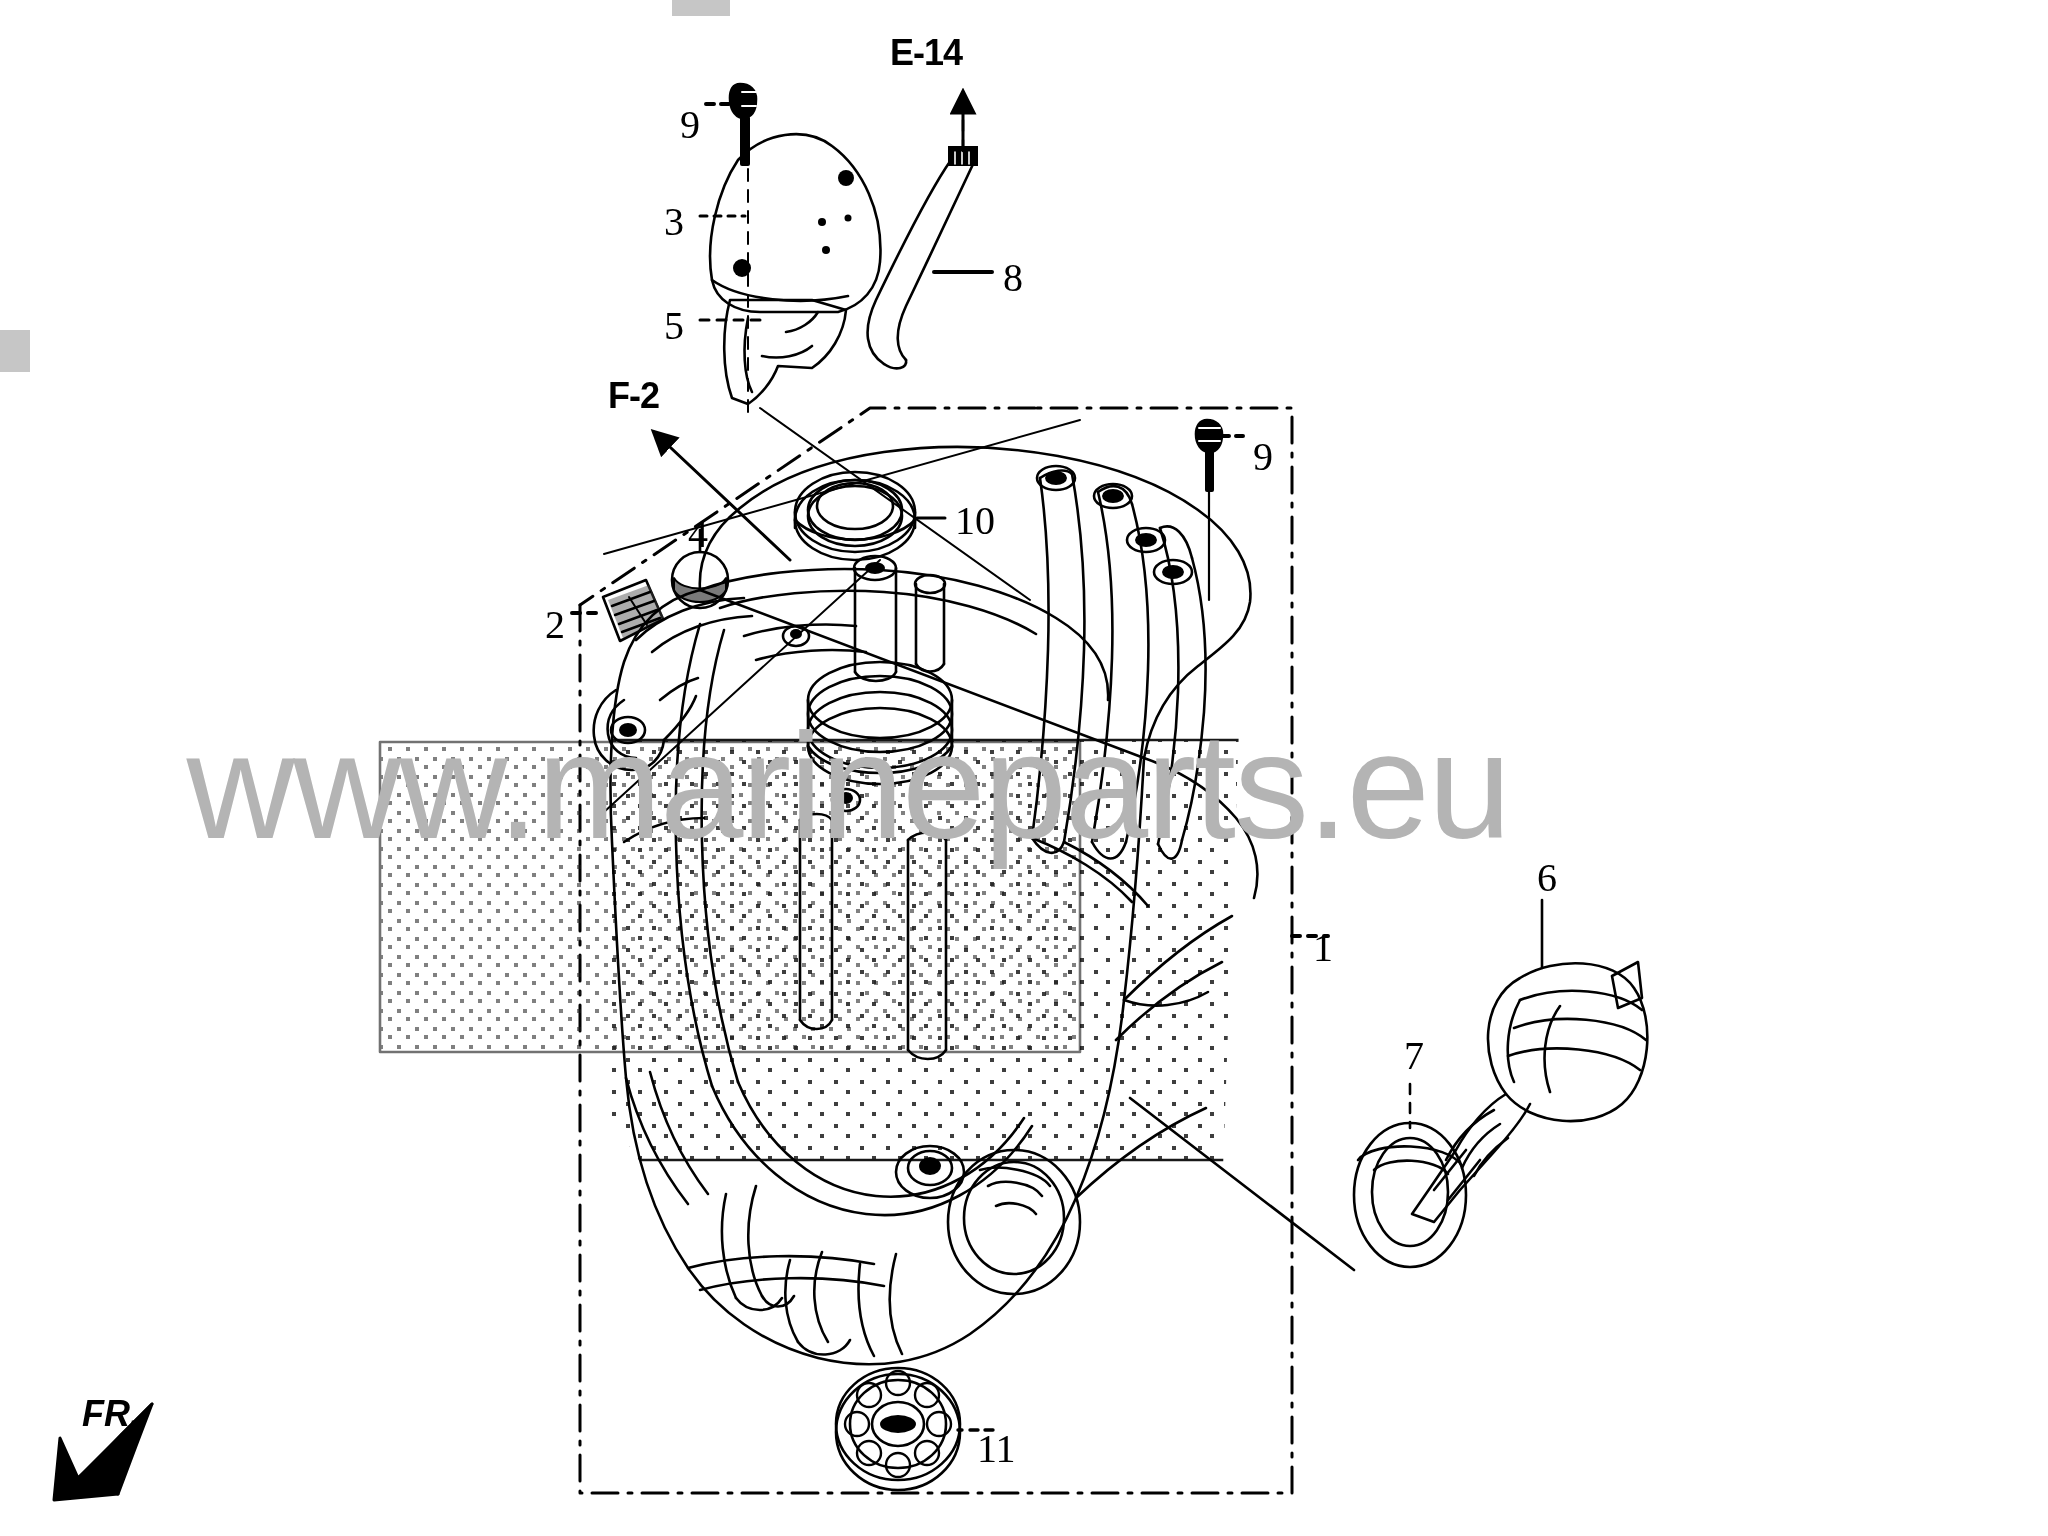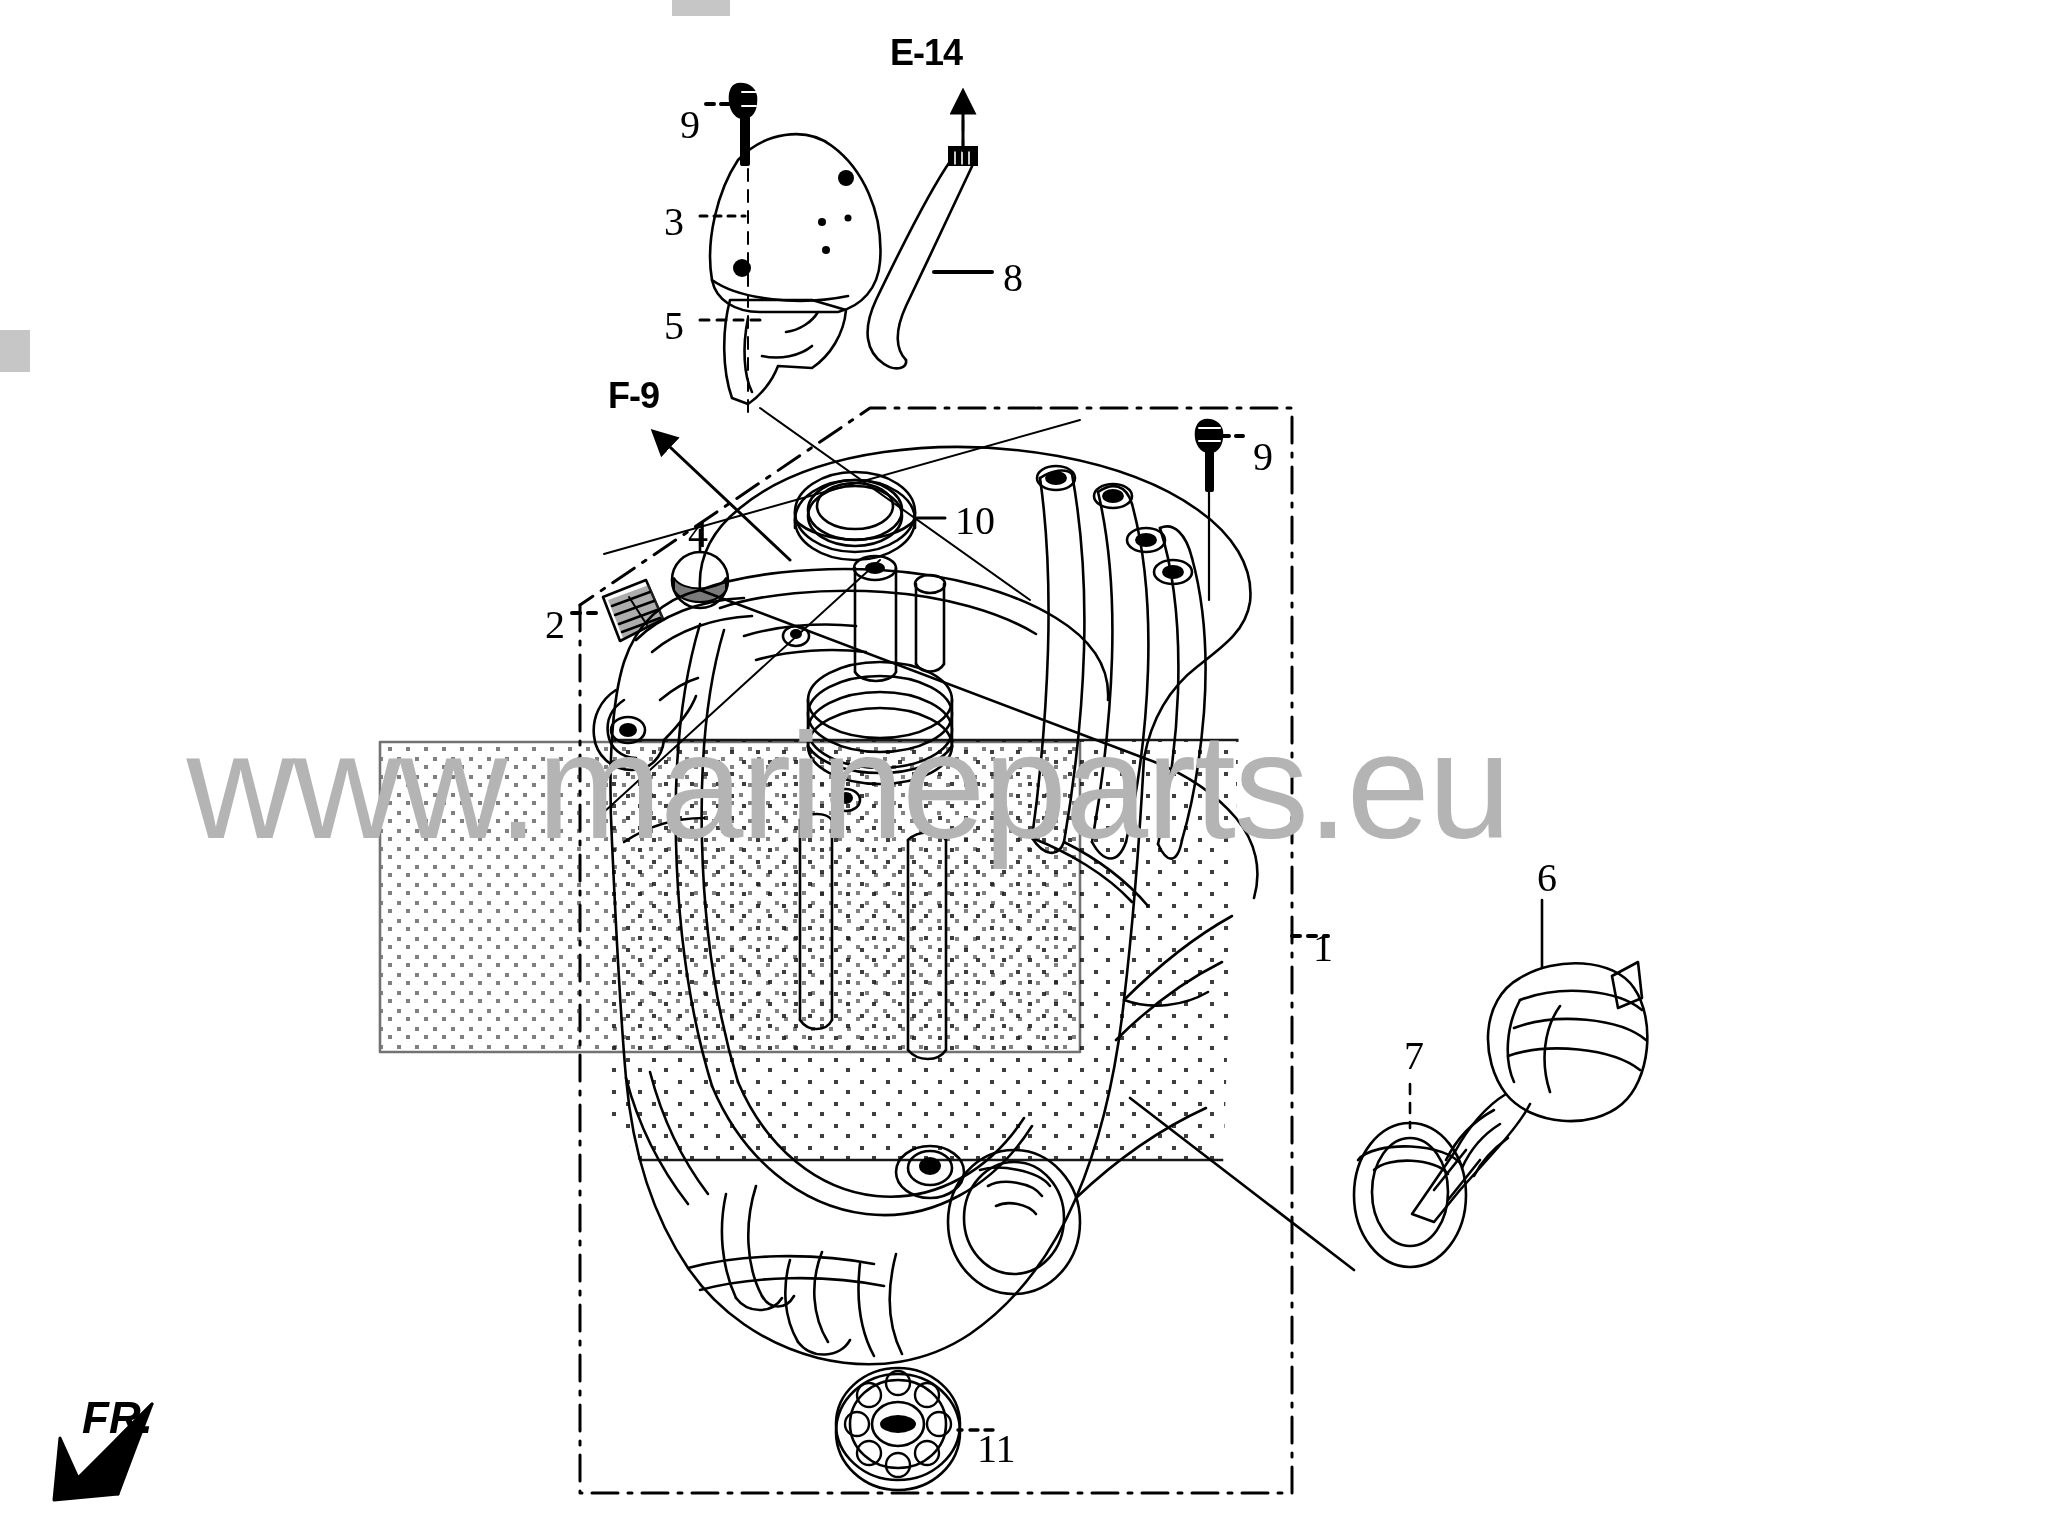--- a/index.html
+++ b/index.html
@@ -57,21 +57,21 @@
     font-weight: bold;
     color: #000000;
     letter-spacing: -1px;
     line-height: 1;
     white-space: nowrap;
     z-index: 8;
   }
   .fr-label {
     position: absolute;
     font-family: "Liberation Sans", sans-serif;
-    font-size: 44px;
+    font-size: 36px;
     font-weight: bold;
     font-style: italic;
     color: #000000;
     line-height: 1;
     white-space: nowrap;
     z-index: 9;
   }
   
   .artifact {
     position: absolute;
@@ -453,21 +453,21 @@
 
     </g>
   </svg>
 
   <div class="watermark">www.marineparts.eu</div>
 
   <div class="artifact" style="left:672px; top:0px; width:58px; height:16px;"></div>
   <div class="artifact" style="left:0px; top:330px; width:30px; height:42px;"></div>
 
   <div class="ref-label" style="left:890px; top:35px;">E-14</div>
-  <div class="ref-label" style="left:608px; top:378px;">F-9</div>
+  <div class="ref-label" style="left:608px; top:378px;">F-2</div>
 
   <div class="callout" style="left:1313px; top:928px;">1</div>
   <div class="callout" style="left:545px;  top:605px;">2</div>
   <div class="callout" style="left:664px;  top:202px;">3</div>
   <div class="callout" style="left:688px;  top:514px;">4</div>
   <div class="callout" style="left:664px;  top:306px;">5</div>
   <div class="callout" style="left:1537px; top:858px;">6</div>
   <div class="callout" style="left:1404px; top:1036px;">7</div>
   <div class="callout" style="left:1003px; top:258px;">8</div>
   <div class="callout" style="left:680px; top:105px;">9</div>

